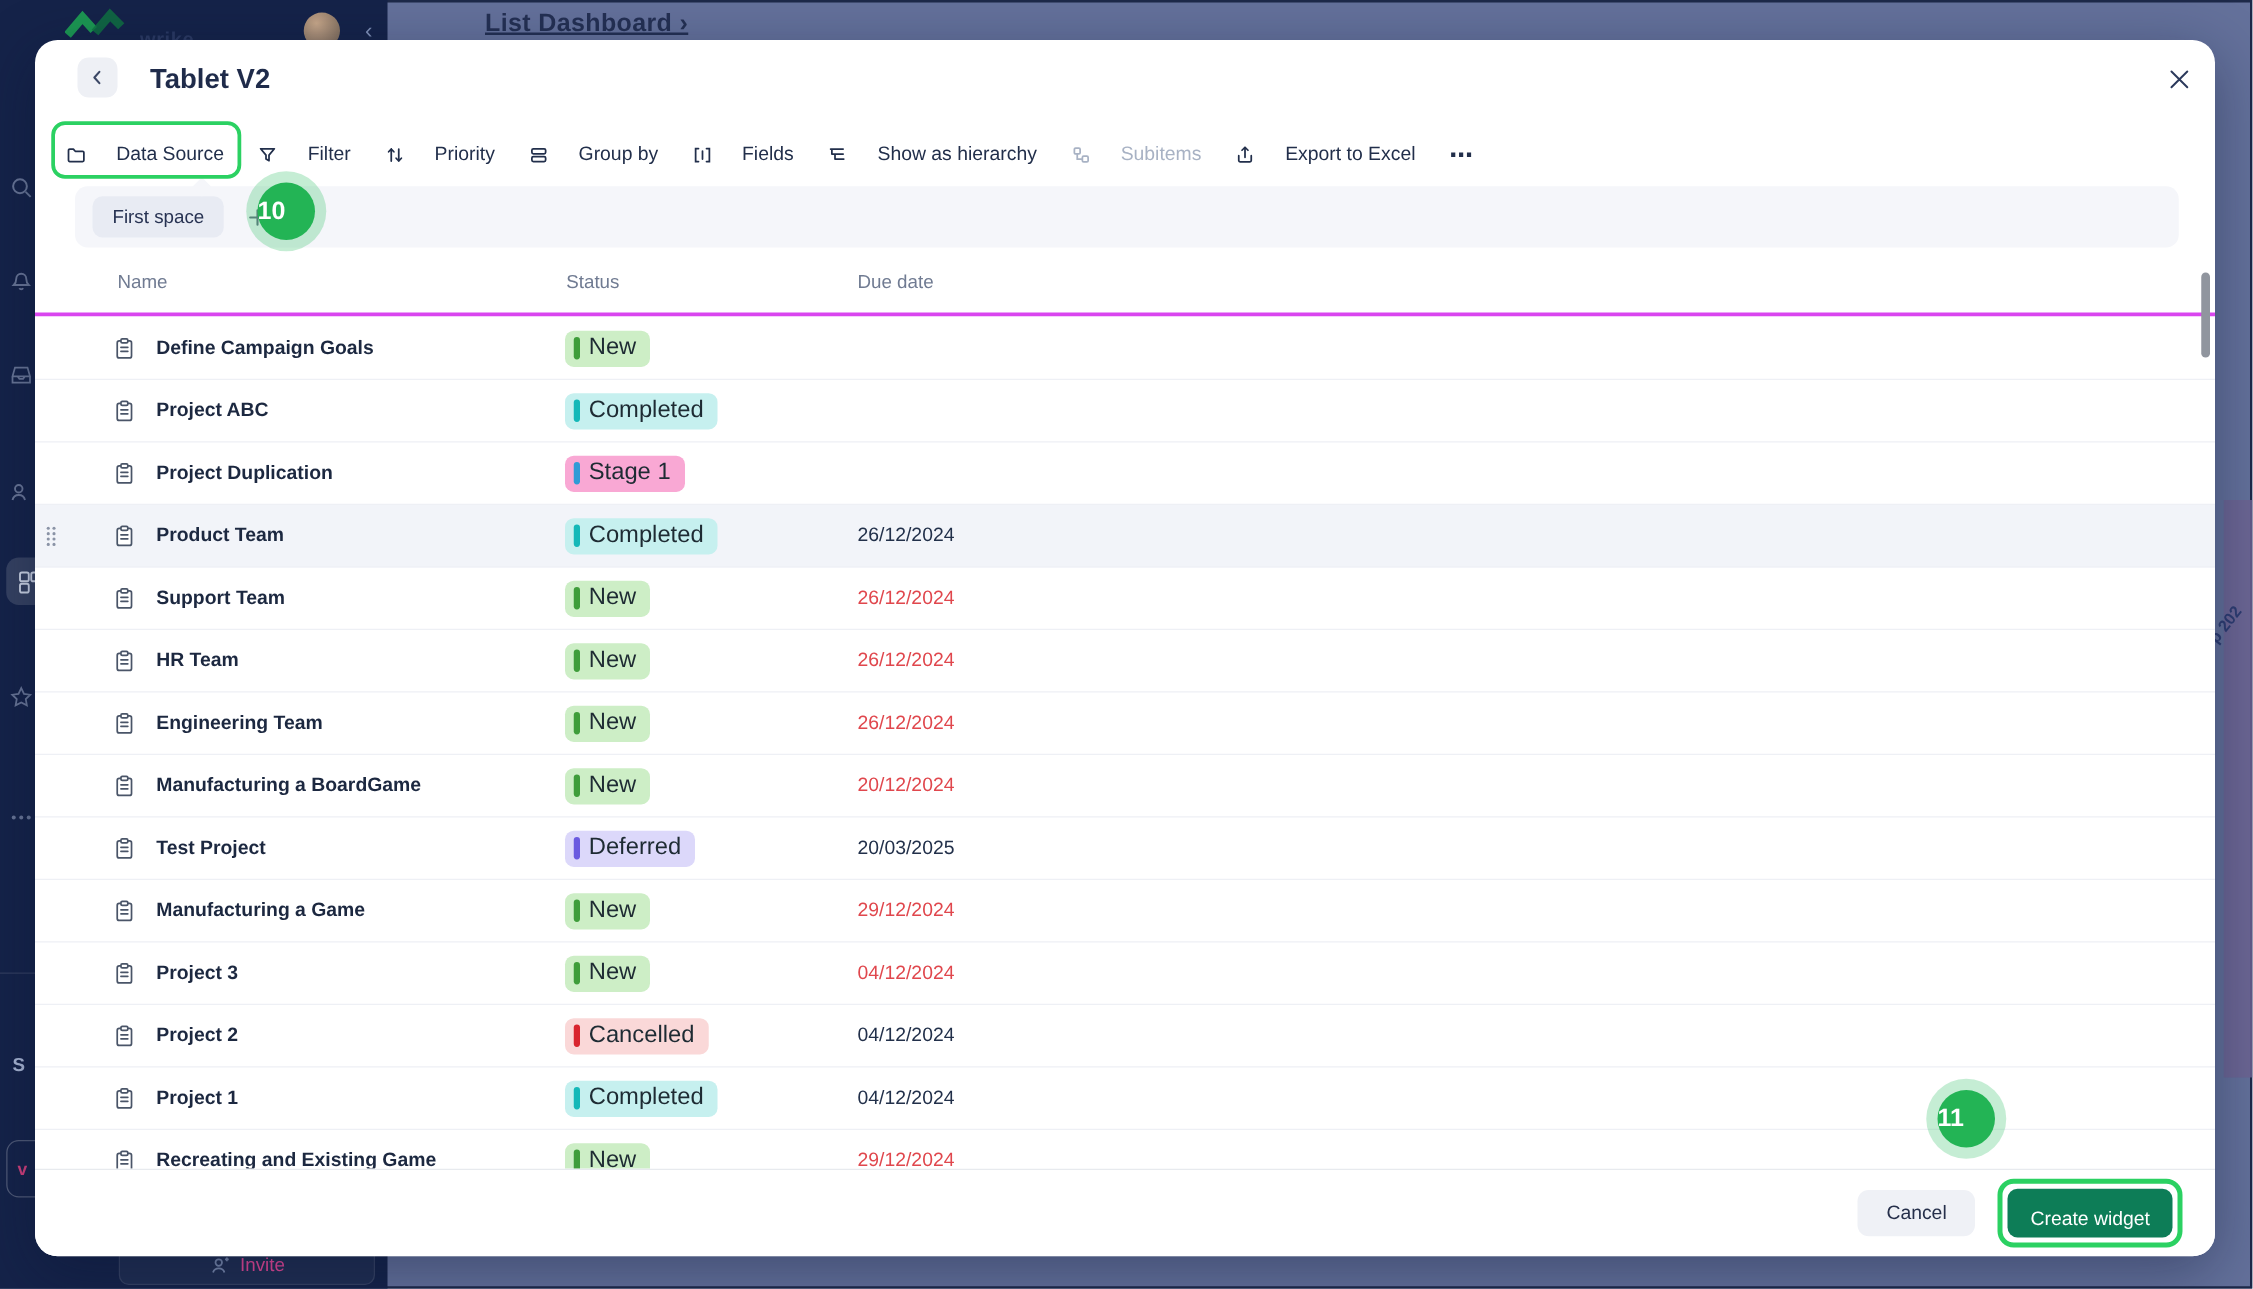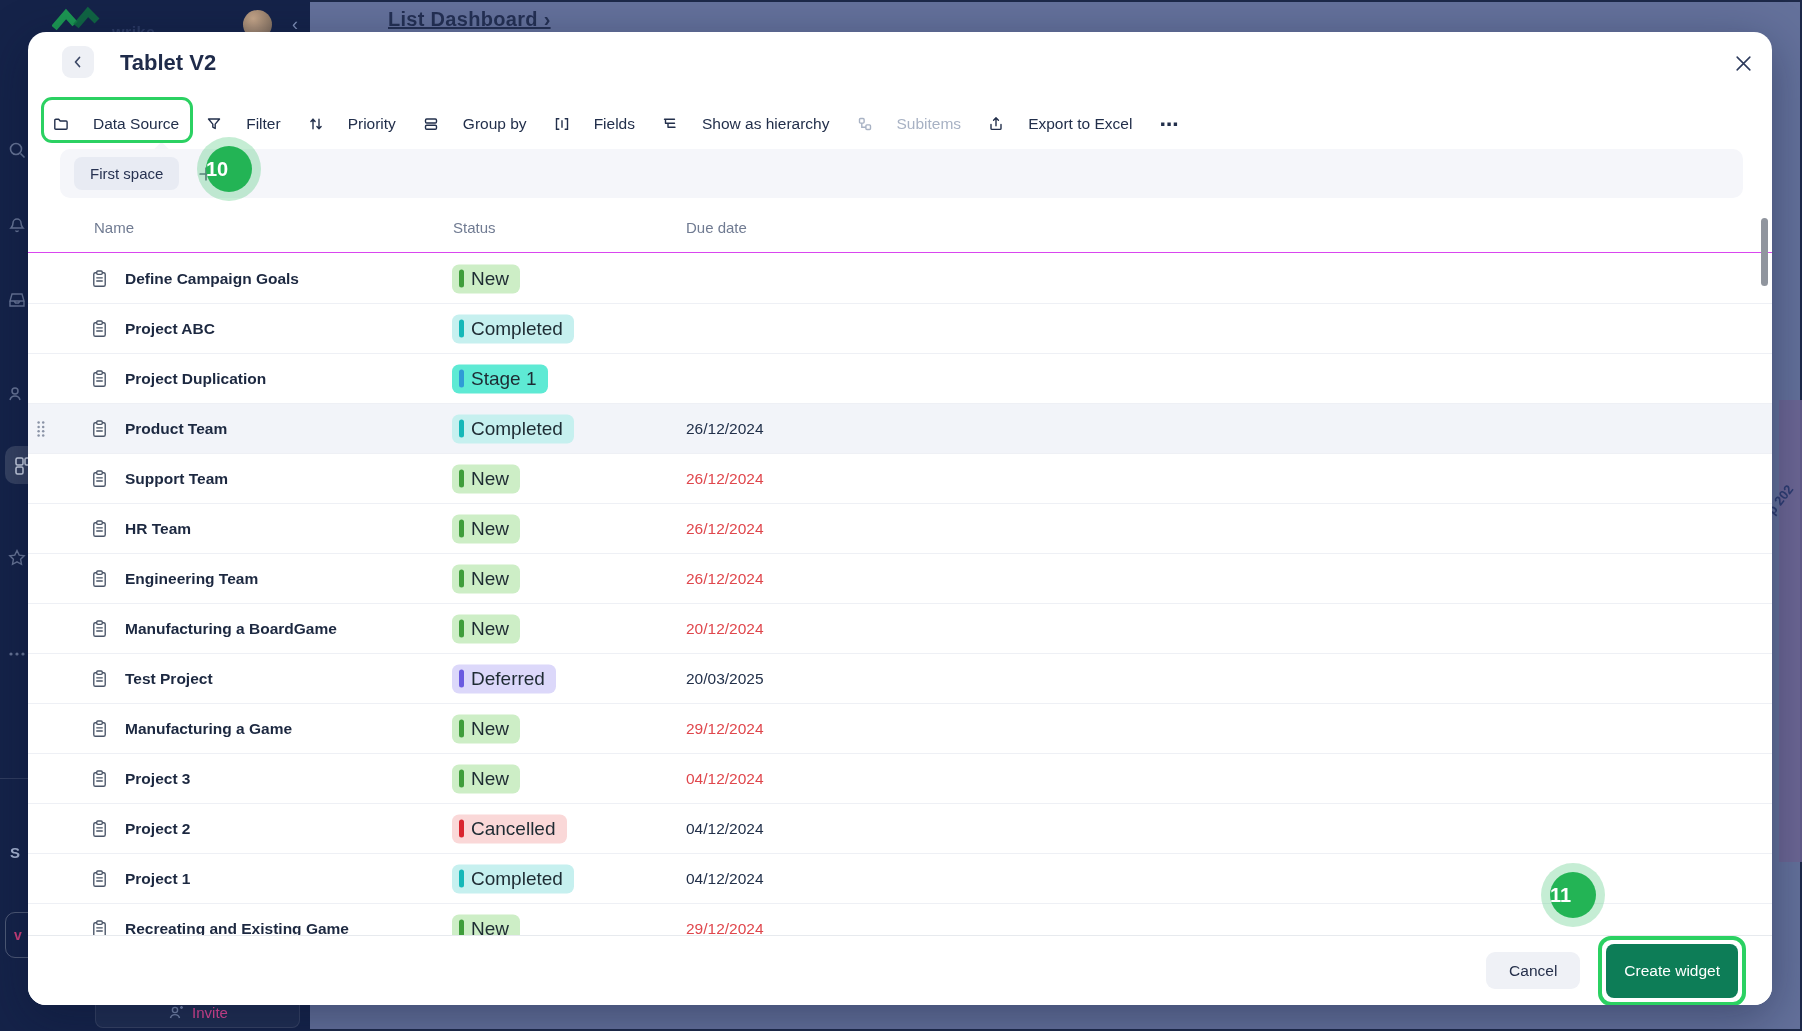--- a/index.html
+++ b/index.html
@@ -62,21 +62,21 @@
     display:flex; align-items:center; justify-content:center; cursor:pointer; }
   .subfolders { position:absolute; right:15px; top:7px; height:34px; padding:0 16px; background:#fff;
     border-radius:17px; display:flex; align-items:center; gap:9px; font-size:15px; color:#273252; cursor:pointer; }
 
   .step-circle { position:absolute; width:46px; height:46px; border-radius:50%; background:var(--annot-fill);
     color:#fff; font-size:20px; font-weight:700; display:flex; align-items:center; 
     box-shadow:0 0 0 9px rgba(74,200,120,.32); z-index:6; pointer-events:none; }
   .c10 { left:178px; top:114px; }
   .c11 { left:1522px; top:840px; }
 
-  .thead { position:absolute; left:0; top:166px; width:1744px; height:55px; border-bottom:1px solid #d946ef; }
+  .thead { position:absolute; left:0; top:166px; width:1744px; height:55px; border-bottom:3px solid #d946ef; }
   .thead span { position:absolute; bottom:16px; font-size:15px; color:#707b92; cursor:pointer; }
   .th-name { left:66px; } .th-status { left:425px; } .th-due { left:658px; }
 
   .tbody { position:absolute; left:0; top:222px; width:1744px; height:681px; overflow:hidden; }
   .trow { position:relative; height:50px; border-bottom:1px solid #eef0f5; }
   .trow.hl { background:#f2f4f9; }
   .drag { display:none; position:absolute; left:8px; top:50%; transform:translateY(-50%); cursor:grab; }
   .trow.hl .drag { display:block; }
   .row-icon { position:absolute; left:64px; top:50%; transform:translateY(-50%); color:#4a5568; }
   .rname { position:absolute; left:97px; top:50%; transform:translateY(-50%); font-size:15.5px;
@@ -90,21 +90,21 @@
 
   .scroll-thumb { position:absolute; left:1733px; top:186px; width:7px; height:68px;
     background:#90959e; border-radius:4px; cursor:pointer; z-index:5; }
 
   .m-footer { position:absolute; left:0; bottom:0; width:1744px; height:70px; background:#fff;
     border-top:1px solid #e7eaee; display:flex; align-items:center; justify-content:flex-end;
     gap:18px; padding-right:26px; z-index:5; }
   .cancel-btn { height:37px; padding:0 23px; border:none; border-radius:9px; background:#eff1f6;
     color:#26304b; font-size:15.5px; font-family:inherit; cursor:pointer; }
   .annot-create { border:4px solid var(--annot); border-radius:13px; padding:4px; background:#fff; }
-  .create-btn { height:54px; padding:16px 18px; border:none; border-radius:8px; background:var(--create);
+  .create-btn { height:39px; padding:16px 18px; border:none; border-radius:8px; background:var(--create);
     color:#fff; font-size:15.5px; font-family:inherit; cursor:pointer; }
 </style>
 </head>
 <body>
 
 <div class="stage">
 
   <div class="sidebar">
     <svg class="logo-mark" width="52" height="26" viewBox="0 0 52 26">
       <path d="M2 22 14 8l9 10" stroke="#1d9e53" stroke-width="7" fill="none"></path>
@@ -285,21 +285,21 @@
         <span class="due"></span>
       </div>
         <div class="trow">
 
         <svg class="row-icon" width="15" height="18" viewBox="0 0 14 17">
             <rect x="1.6" y="2.6" width="10.8" height="12.8" rx="1.5" fill="#fff" stroke="currentColor" stroke-width="1.3"></rect>
             <rect x="4.4" y="1" width="5.2" height="3.1" rx="1" fill="#fff" stroke="currentColor" stroke-width="1.3"></rect>
             <path d="M4.4 7.4h5.2M4.4 10.4h5.2" stroke="currentColor" stroke-width="1.3" stroke-linecap="round"></path>
           </svg>
         <span class="rname">Project Duplication</span>
-        <span class="badge" style="background: #5eead4;">
+        <span class="badge" style="background: #f9a8d4;">
             <i class="bar" style="background: rgb(47, 155, 214);"></i>
             <span class="blabel">Stage 1</span>
           </span>
         <span class="due"></span>
       </div>
         <div class="trow hl">
         <svg class="drag" width="10" height="18" viewBox="0 0 10 18">
             <g fill="#8a93a6">
               <circle cx="2.6" cy="2.6" r="1.25"></circle>
               <circle cx="7.2" cy="2.6" r="1.25"></circle>

